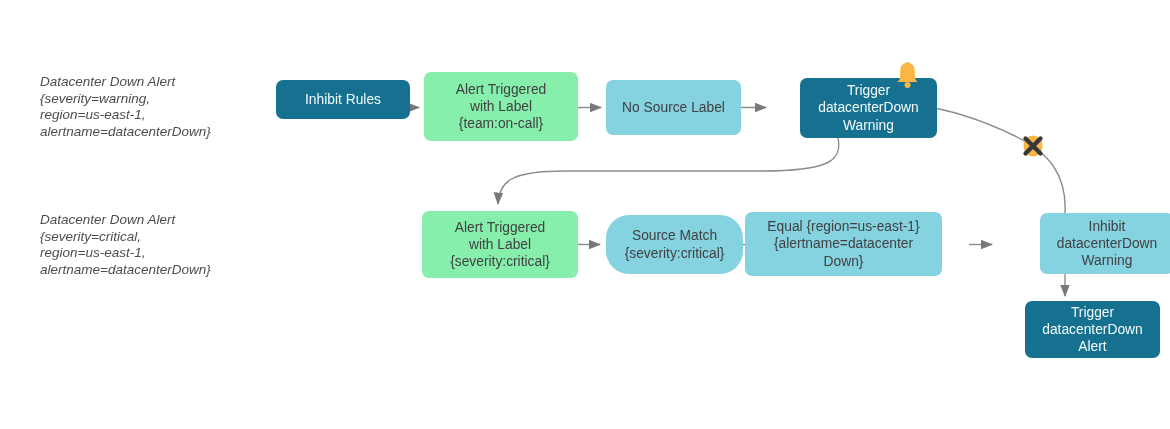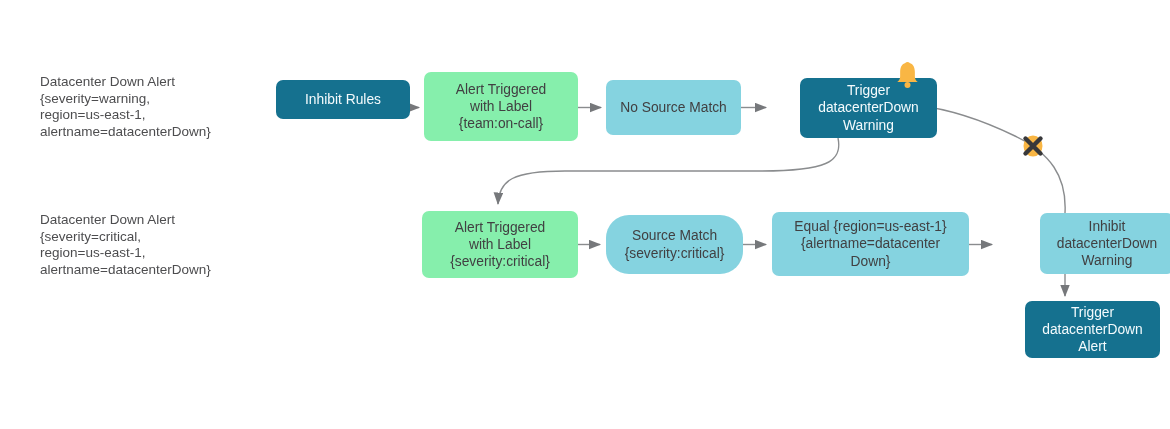--- a/index.html
+++ b/index.html
@@ -18,20 +18,21 @@
     z-index: 1;
   }
   .side-label {
     position: absolute;
     z-index: 2;
     font-size: 13.5px;
     line-height: 1.23;
     color: #4d4d4f;
     white-space: pre-line;
     text-align: left;
+    font-style: italic;
   }
   .node {
     position: absolute;
     z-index: 2;
     border-radius: 7px;
     display: flex;
     align-items: center;
     justify-content: center;
     text-align: center;
     font-size: 13.8px;
@@ -94,21 +95,21 @@
     <span class="node-label">Inhibit Rules</span>
   </div>
 
   <div class="node orange" style="left:424px; top:72px; width:154px; height:69px;">
     <span class="node-label">Alert Triggered
 with Label
 {team:on-call}</span>
   </div>
 
   <div class="node blue" style="left:606px; top:80px; width:135px; height:55px;">
-    <span class="node-label">No Source Match</span>
+    <span class="node-label">No Source Label</span>
   </div>
 
   <div class="node teal" style="left:772px; top:78px; width:137px; height:60px;">
     <span class="node-label">Trigger
 datacenterDown
 Warning</span>
     <svg class="bell-badge" viewBox="0 0 24 26">
       <circle cx="12" cy="3" r="2.2" fill="#F9B644"></circle>
       <path d="M12 1.5 C7.3 1.5 5.4 5.3 5.4 9.8 L5.4 13.8 C5.4 15.9 4.3 17.5 2.8 18.9 L21.2 18.9 C19.7 17.5 18.6 15.9 18.6 13.8 L18.6 9.8 C18.6 5.3 16.7 1.5 12 1.5 Z" fill="#F9B644"></path>
       <circle cx="12" cy="21.6" r="2.7" fill="#F9B644"></circle>
@@ -119,21 +120,21 @@
     <span class="node-label">Alert Triggered
 with Label
 {severity:critical}</span>
   </div>
 
   <div class="node blue" style="left:606px; top:215px; width:137px; height:59px;border-radius:23px;">
     <span class="node-label">Source Match
 {severity:critical}</span>
   </div>
 
-  <div class="node blue" style="left:772px; top:212px; width:197px; height:64px;">
+  <div class="node blue" style="left:745px; top:212px; width:197px; height:64px;">
     <span class="node-label">Equal {region=us-east-1}
 {alertname=datacenter
 Down}</span>
   </div>
 
   <div class="node blue" style="left:1040px; top:213px; width:134px; height:61px;">
     <span class="node-label">Inhibit
 datacenterDown
 Warning</span>
   </div>

